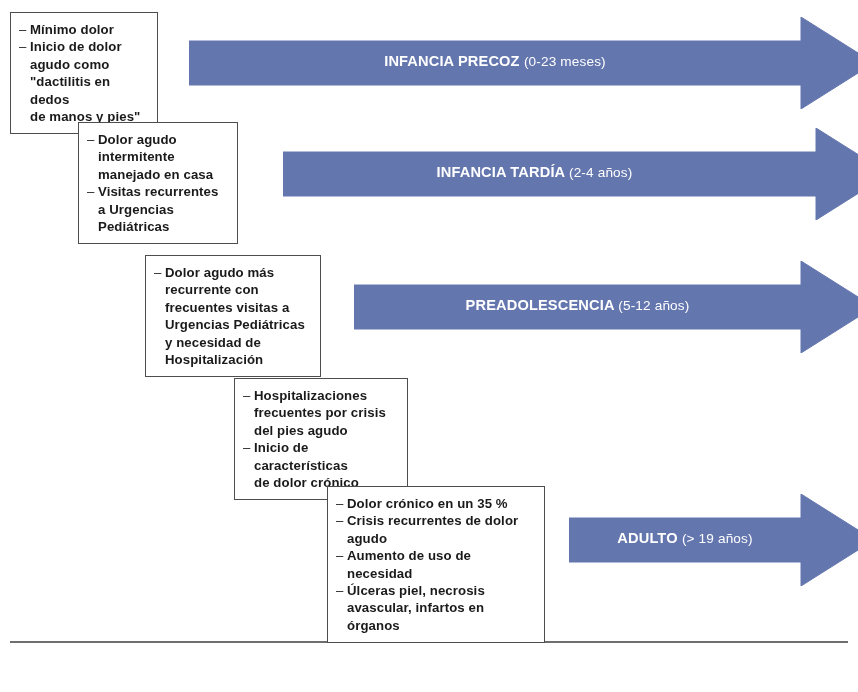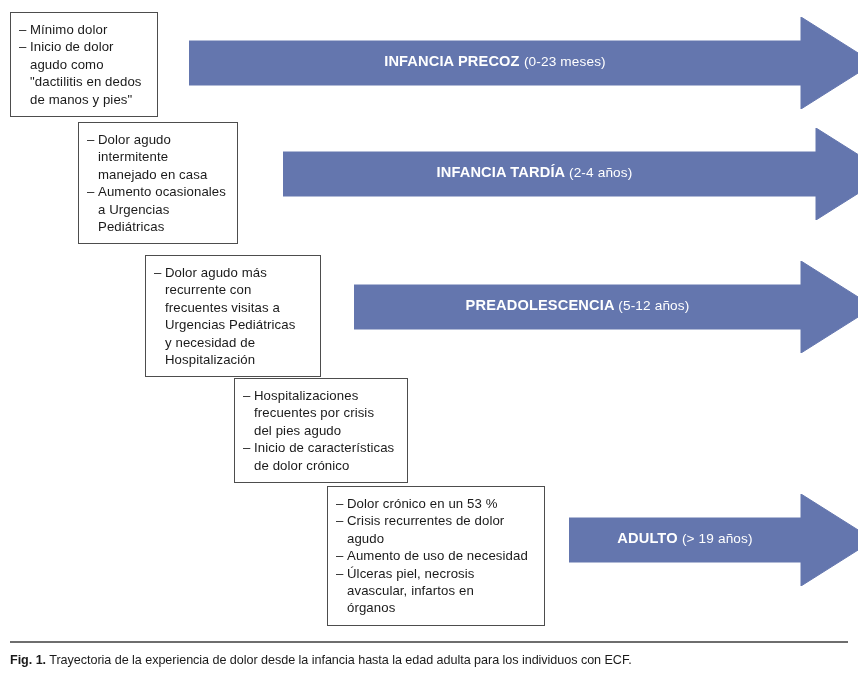--- a/index.html
+++ b/index.html
@@ -42,20 +42,21 @@
   }
   .note-line + .note-line { margin-top: 0px; }
   .note-dash {
     flex: 0 0 auto;
     width: 11px;
     color: #1a1a1a;
   }
   .note-text {
     flex: 1 1 auto;
     white-space: pre-line;
+    font-weight: bold;
   }
 
   .box-1 { left: 10px;  top: 12px;  width: 148px; }
   .box-2 { left: 78px;  top: 122px; width: 160px; }
   .box-3 { left: 145px; top: 255px; width: 176px; }
   .box-4 { left: 234px; top: 378px; width: 174px; }
   .box-5 { left: 327px; top: 486px; width: 218px; }
 
   
   .arrow {
@@ -165,21 +166,21 @@
 
   <div class="note-box box-2">
     <div class="note-line">
       <span class="note-dash">–</span>
       <span class="note-text">Dolor agudo
 intermitente
 manejado en casa</span>
     </div>
     <div class="note-line">
       <span class="note-dash">–</span>
-      <span class="note-text">Aumento ocasionales
+      <span class="note-text">Visitas recurrentes
 a Urgencias
 Pediátricas</span>
     </div>
   </div>
 
   <div class="note-box box-3">
     <div class="note-line">
       <span class="note-dash">–</span>
       <span class="note-text">Dolor agudo más
 recurrente con
@@ -200,21 +201,21 @@
     <div class="note-line">
       <span class="note-dash">–</span>
       <span class="note-text">Inicio de características
 de dolor crónico</span>
     </div>
   </div>
 
   <div class="note-box box-5">
     <div class="note-line">
       <span class="note-dash">–</span>
-      <span class="note-text">Dolor crónico en un 53 %</span>
+      <span class="note-text">Dolor crónico en un 35 %</span>
     </div>
     <div class="note-line">
       <span class="note-dash">–</span>
       <span class="note-text">Crisis recurrentes de dolor
 agudo</span>
     </div>
     <div class="note-line">
       <span class="note-dash">–</span>
       <span class="note-text">Aumento de uso de necesidad</span>
     </div>
@@ -223,17 +224,13 @@
       <span class="note-text">Úlceras piel, necrosis
 avascular, infartos en
 órganos</span>
     </div>
   </div>
 
 </div>
 
 <div id="caption-block">
   <div id="caption-rule"></div>
-  <div id="caption-text">
-    <span class="figlabel">Fig. 1.</span>
-    <span>Trayectoria de la experiencia de dolor desde la infancia hasta la edad adulta para los individuos con ECF.</span>
-  </div>
 </div>
 
 </body></html>

